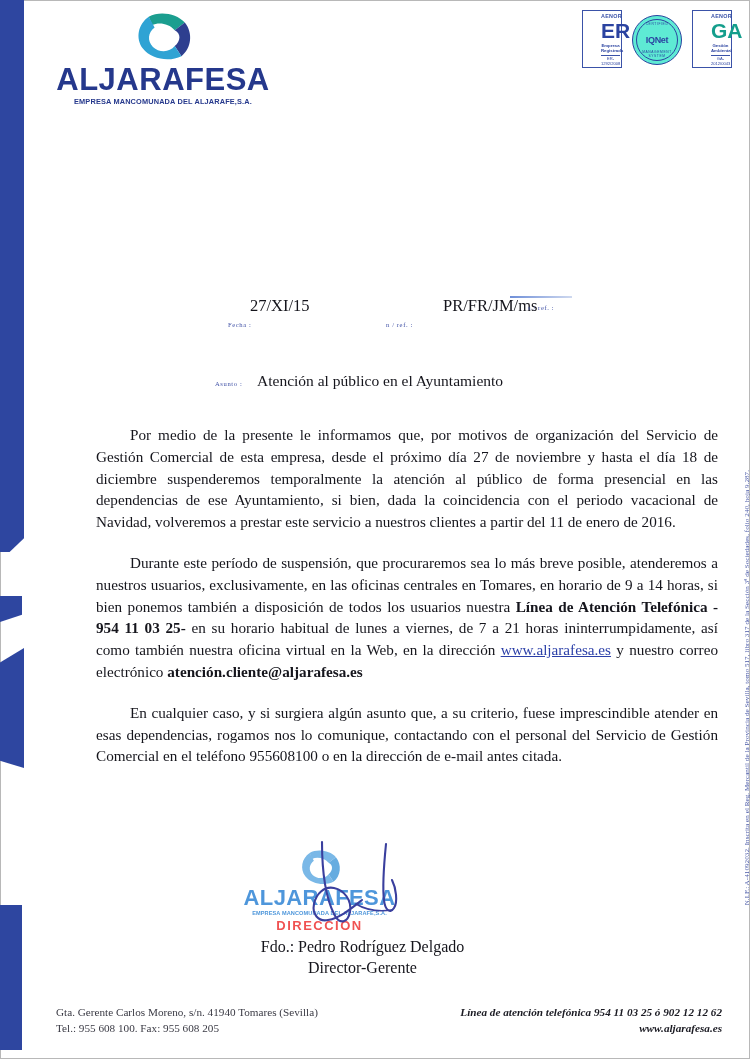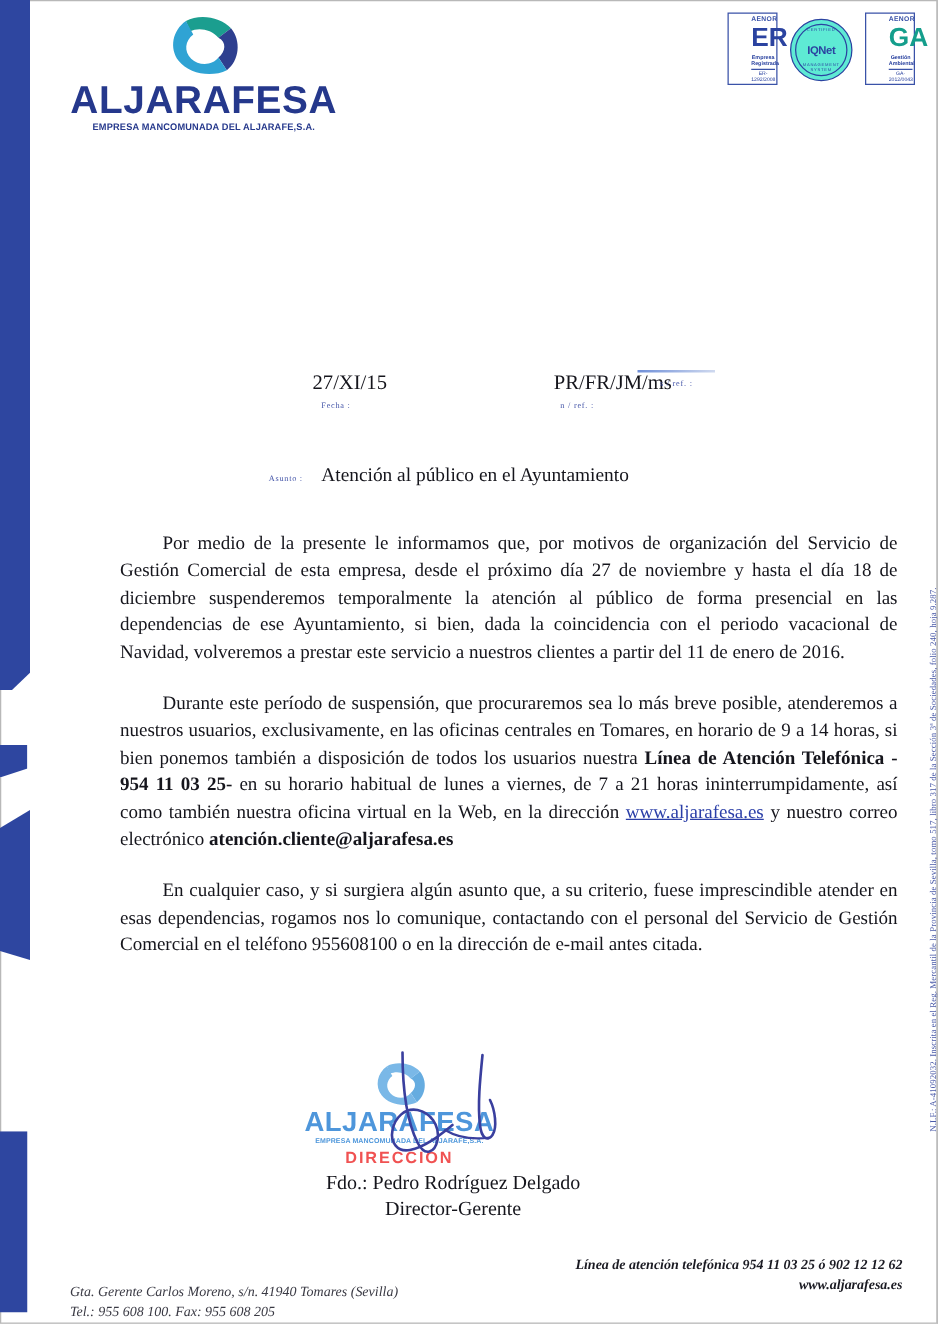--- a/index.html
+++ b/index.html
@@ -177,21 +177,20 @@
   .cert-ionet .ionet-top { top: 6px; }
   .cert-ionet .ionet-bot { bottom: 6px; }
 
   
   .meta-row {
     position: absolute;
     top: 298px;
     left: 228px;
     right: 72px;
     height: 34px;
-    text-align: center;
   }
   .meta-cell { position: absolute; }
   .meta-value {
     font-size: 16.5px;
     line-height: 1;
     white-space: nowrap;
   }
   .meta-label {
     font-family: "Liberation Serif", serif;
     font-size: 6.6px;
@@ -322,25 +321,23 @@
     position: absolute;
     left: 56px;
     right: 28px;
     top: 1004px;
     height: 44px;
     display: flex;
     justify-content: space-between;
   }
   .footer-left {
     font-family: "Liberation Serif", serif;
-    font-style: italic;
     font-size: 11.2px;
     line-height: 16px;
     color: #3a3a44;
-    margin-top: 22px;
   }
   .footer-right {
     font-family: "Liberation Serif", serif;
     font-style: italic;
     font-weight: bold;
     font-size: 11.2px;
     line-height: 16px;
     color: #1a1a22;
     text-align: right;
   }

